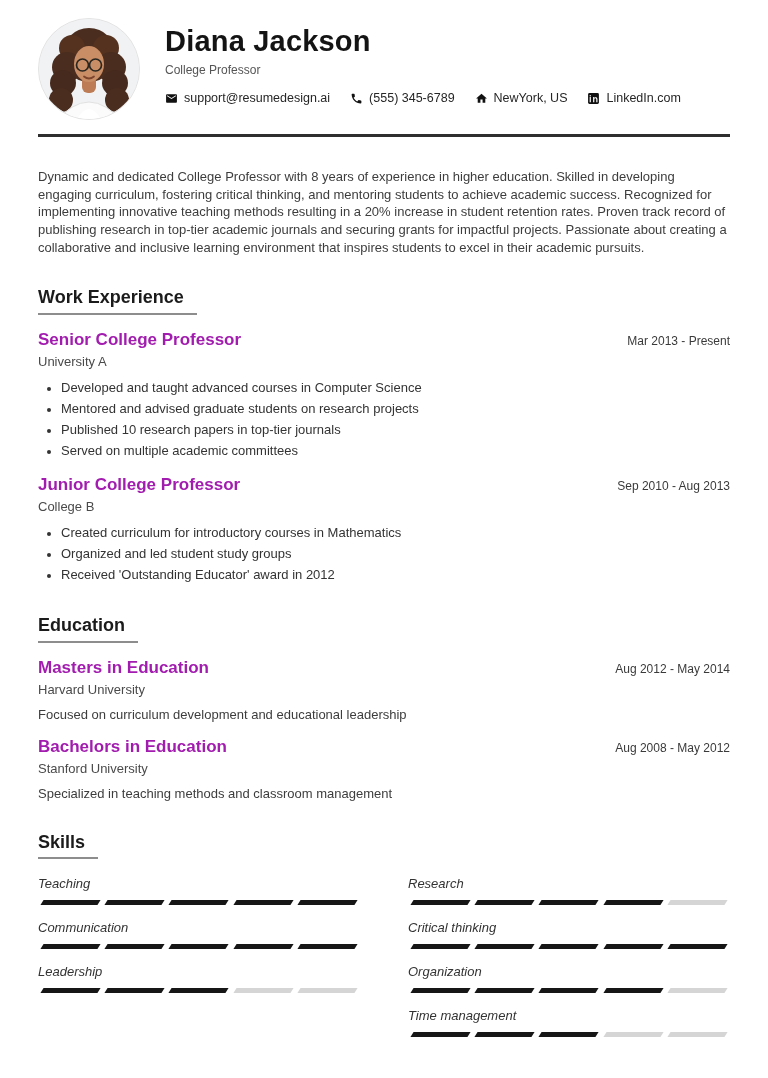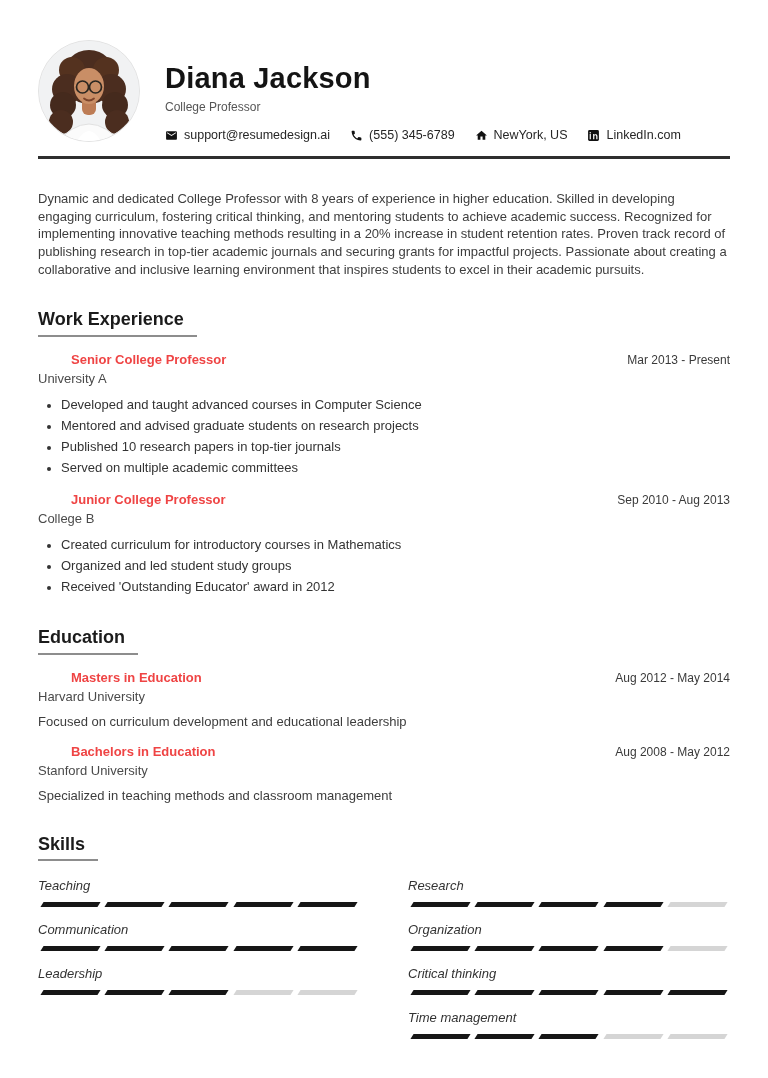--- a/index.html
+++ b/index.html
@@ -14,21 +14,21 @@
   }
   *{box-sizing:border-box;}
   html,body{margin:0;padding:0;}
   body{
     width:768px;height:1078px;overflow:hidden;background:#ffffff;
     font-family:"Liberation Sans", sans-serif;color:var(--text-primary);
   }
   .page{padding:0 38px;}
 
   
-  header{display:flex;align-items:flex-end;padding-top:40px;}
+  header{display:flex;align-items:flex-start;padding-top:18px;}
   .photo{
     width:102px;height:102px;border-radius:50%;overflow:hidden;flex:none;
     border:1px solid #e3e3e3;background:#f1f2f3;
   }
   .photo svg{display:block;width:100%;height:100%;}
   .head-text{margin-left:25px;padding-top:7px;}
   h1{font-size:29px;font-weight:700;color:#141414;margin:0 0 5px;letter-spacing:.2px;}
   .job-title{font-size:12px;color:#555;margin-bottom:14px;}
   .contact-row{display:flex;gap:20px;font-size:12.5px;color:#262626;align-items:center;flex-wrap:nowrap;}
   .contact-item{display:flex;align-items:center;gap:6px;white-space:nowrap;}
@@ -42,21 +42,21 @@
   h2{font-size:18px;font-weight:700;color:#1b1b1b;margin:0;line-height:1.15;}
   .h2-underline{display:inline-block;border-bottom:2px solid var(--underline);padding:0 13px 5px 0;}
 
   .summary-text{
     margin:15px 0 0;font-size:13px;line-height:1.36;color:#3d3d3d;
   }
 
   
   .entry{margin-top:15px;}
   .entry-head{display:flex;justify-content:space-between;align-items:baseline;}
-  .entry-title{font-size:13px;font-weight:700;color:#ef4444;margin-left:33px;}
+  .entry-title{font-size:17px;font-weight:700;color:#a21caf;}
   .entry-dates{font-size:12px;color:#3a3a3a;white-space:nowrap;}
   .entry-org{font-size:13px;color:#4a4a4a;margin-top:4px;}
   .entry ul{margin:11px 0 0;padding-left:23px;}
   .entry li{font-size:13px;color:#333;margin-bottom:4.5px;line-height:1.28;}
   .entry li::marker{color:#333;font-size:12px;}
   .entry-detail{font-size:13px;color:#3d3d3d;margin-top:10px;}
 
   
   .cols{display:flex;gap:48px;margin-top:2px;font-style:italic;}
   .col{flex:1;min-width:0;}
@@ -242,40 +242,40 @@
             <div class="skill-label">Research</div>
             <div class="bar">
               <span class="seg filled"></span>
               <span class="seg filled"></span>
               <span class="seg filled"></span>
               <span class="seg filled"></span>
               <span class="seg empty"></span>
             </div>
           </div>
           <div class="skill">
+            <div class="skill-label">Critical thinking</div>
+            <div class="bar">
+              <span class="seg filled"></span>
+              <span class="seg filled"></span>
+              <span class="seg filled"></span>
+              <span class="seg filled"></span>
+              <span class="seg filled"></span>
+            </div>
+          </div>
+          <div class="skill">
             <div class="skill-label">Organization</div>
             <div class="bar">
               <span class="seg filled"></span>
               <span class="seg filled"></span>
               <span class="seg filled"></span>
               <span class="seg filled"></span>
               <span class="seg empty"></span>
             </div>
           </div>
           <div class="skill">
-            <div class="skill-label">Critical thinking</div>
-            <div class="bar">
-              <span class="seg filled"></span>
-              <span class="seg filled"></span>
-              <span class="seg filled"></span>
-              <span class="seg filled"></span>
-              <span class="seg filled"></span>
-            </div>
-          </div>
-          <div class="skill">
             <div class="skill-label">Time management</div>
             <div class="bar">
               <span class="seg filled"></span>
               <span class="seg filled"></span>
               <span class="seg filled"></span>
               <span class="seg empty"></span>
               <span class="seg empty"></span>
             </div>
           </div>
         </div>

